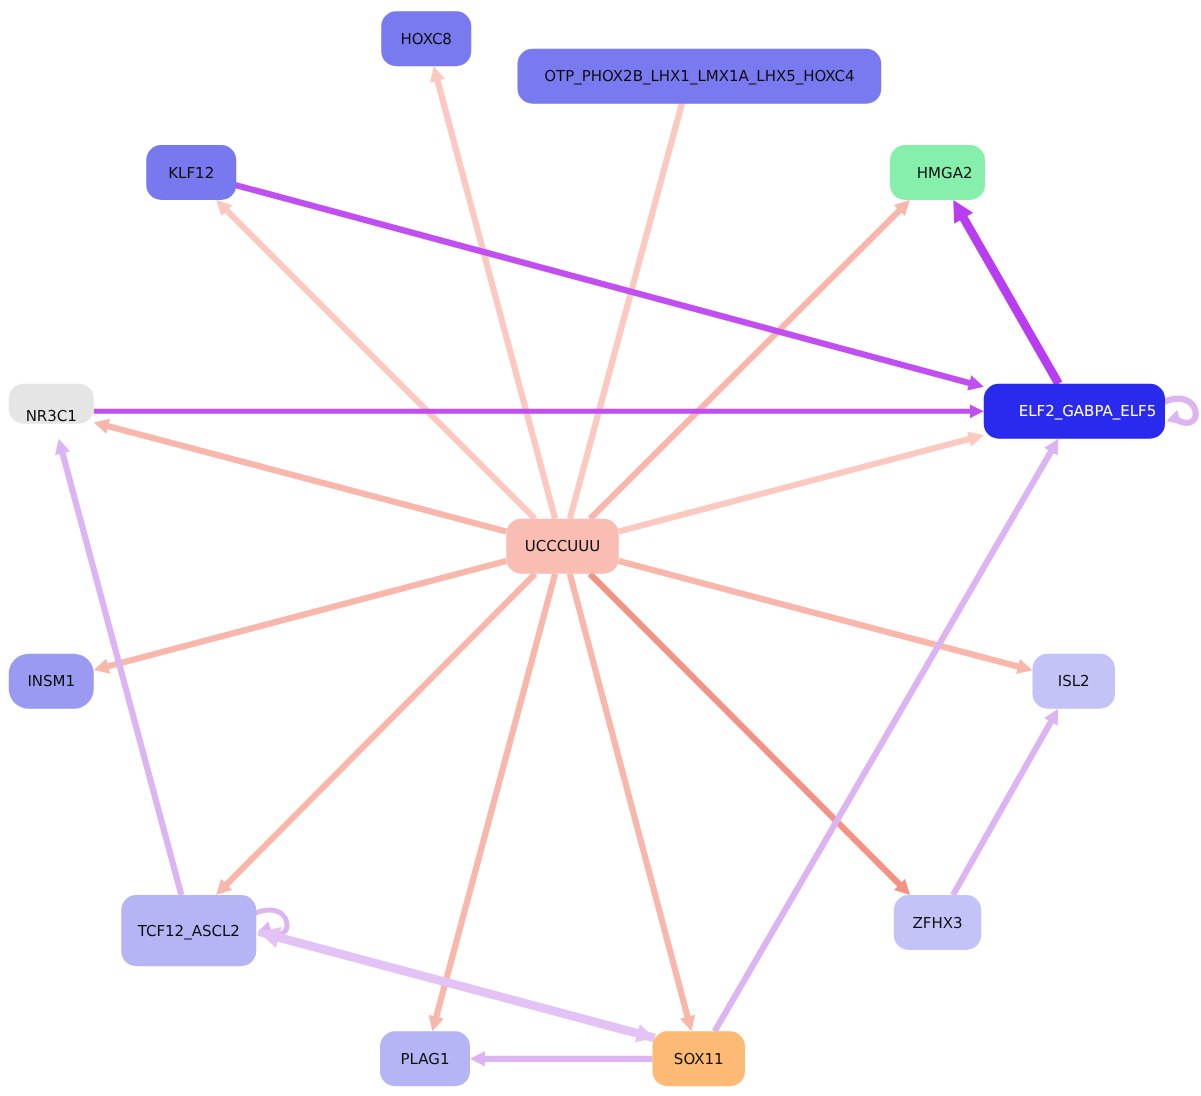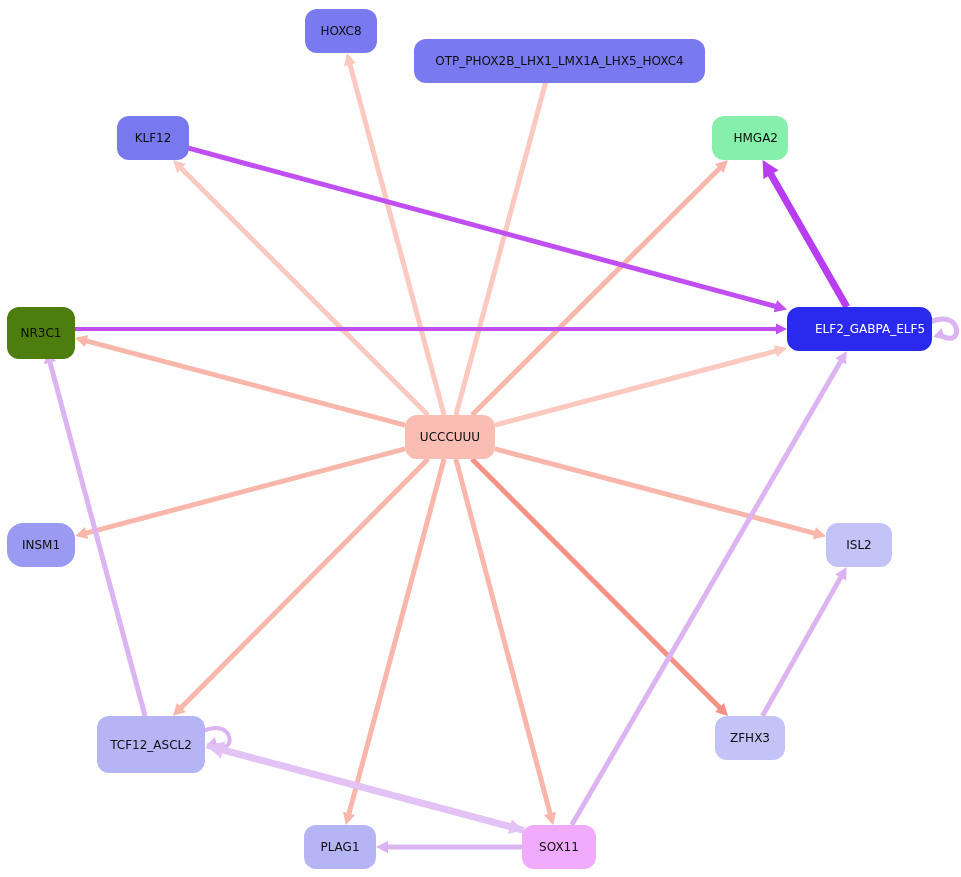--- a/index.html
+++ b/index.html
@@ -124,21 +124,21 @@
       </div>
       <div class="node" style="left: 414px; top: 9px; width: 291px; height: 44px; background: rgb(122, 122, 240); color: rgb(13, 13, 13); margin-top: 30px;">
         <span>OTP_PHOX2B_LHX1_LMX1A_LHX5_HOXC4</span>
       </div>
       <div class="node" style="left: 117px; top: 116px; width: 72px; height: 44px; background: rgb(120, 120, 239); color: rgb(13, 13, 13);">
         <span>KLF12</span>
       </div>
       <div class="node" style="left: 712px; top: 116px; width: 76px; height: 44px; background: #86efac; color: rgb(13, 13, 13); justify-content: flex-end;">
         <span>HMGA2</span>
       </div>
-      <div class="node" style="left: 7px; top: 307px; width: 68px; height: 52px; background: #4d7c0f; color: rgb(13, 13, 13);">
+      <div class="node" style="left: 7px; top: 307px; width: 68px; height: 32px; background: #e5e5e5; color: rgb(13, 13, 13); align-items: flex-end;">
         <span>NR3C1</span>
       </div>
       <div class="node dark" style="left: 787px; top: 307px; width: 145px; height: 44px; background: rgb(42, 42, 238); color: rgb(255, 255, 255); padding-left: 31px;">
         <span>ELF2_GABPA_ELF5</span>
       </div>
       <div class="node" style="left: 405px; top: 415px; width: 90px; height: 44px; background: rgb(249, 189, 180); color: rgb(13, 13, 13);">
         <span>UCCCUUU</span>
       </div>
       <div class="node" style="left: 7px; top: 523px; width: 68px; height: 44px; background: rgb(154, 154, 243); color: rgb(13, 13, 13); border-radius: 16px;">
         <span>INSM1</span>
@@ -148,17 +148,17 @@
       </div>
       <div class="node" style="left: 97px; top: 716px; width: 108px; height: 57px; background: rgb(181, 181, 246); color: rgb(13, 13, 13);">
         <span>TCF12_ASCL2</span>
       </div>
       <div class="node" style="left: 715px; top: 716px; width: 70px; height: 44px; background: rgb(195, 195, 247); color: rgb(13, 13, 13);">
         <span>ZFHX3</span>
       </div>
       <div class="node" style="left: 304px; top: 825px; width: 72px; height: 44px; background: rgb(181, 181, 246); color: rgb(13, 13, 13);">
         <span>PLAG1</span>
       </div>
-      <div class="node" style="left: 522px; top: 825px; width: 74px; height: 44px; background: #f0abfc; color: rgb(13, 13, 13);">
+      <div class="node" style="left: 522px; top: 825px; width: 74px; height: 44px; background: #fdba74; color: rgb(13, 13, 13);">
         <span>SOX11</span>
       </div>
     </div>
 </div>
 
 </body></html>

